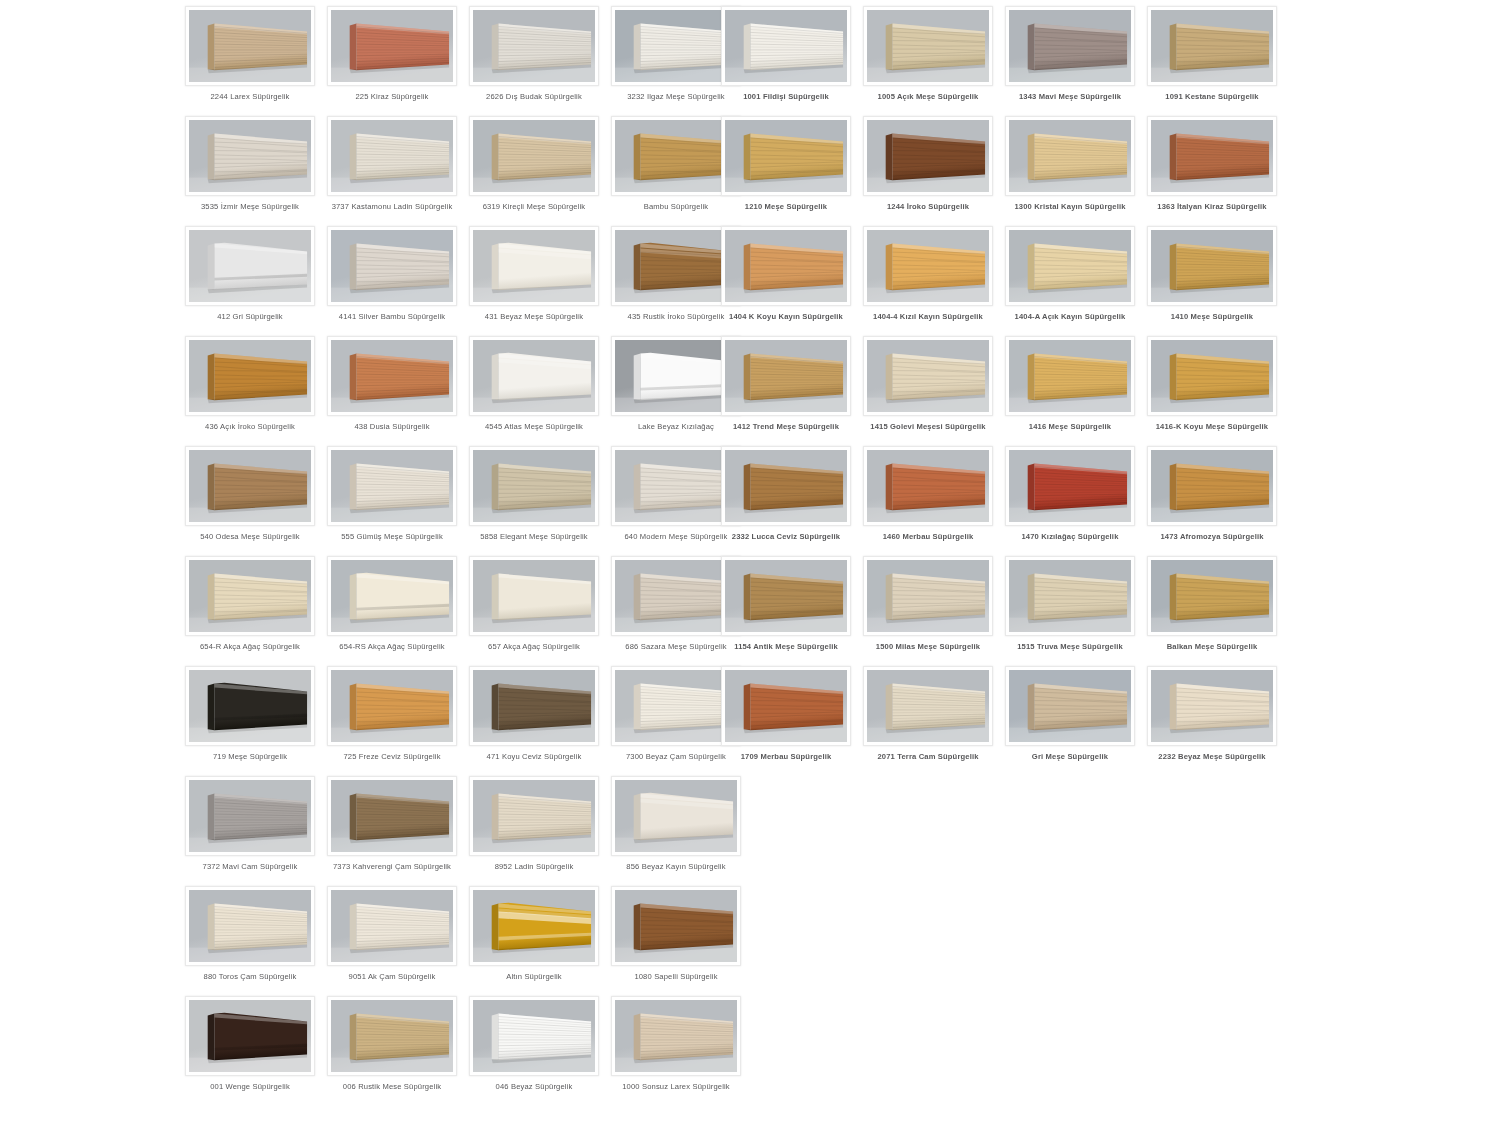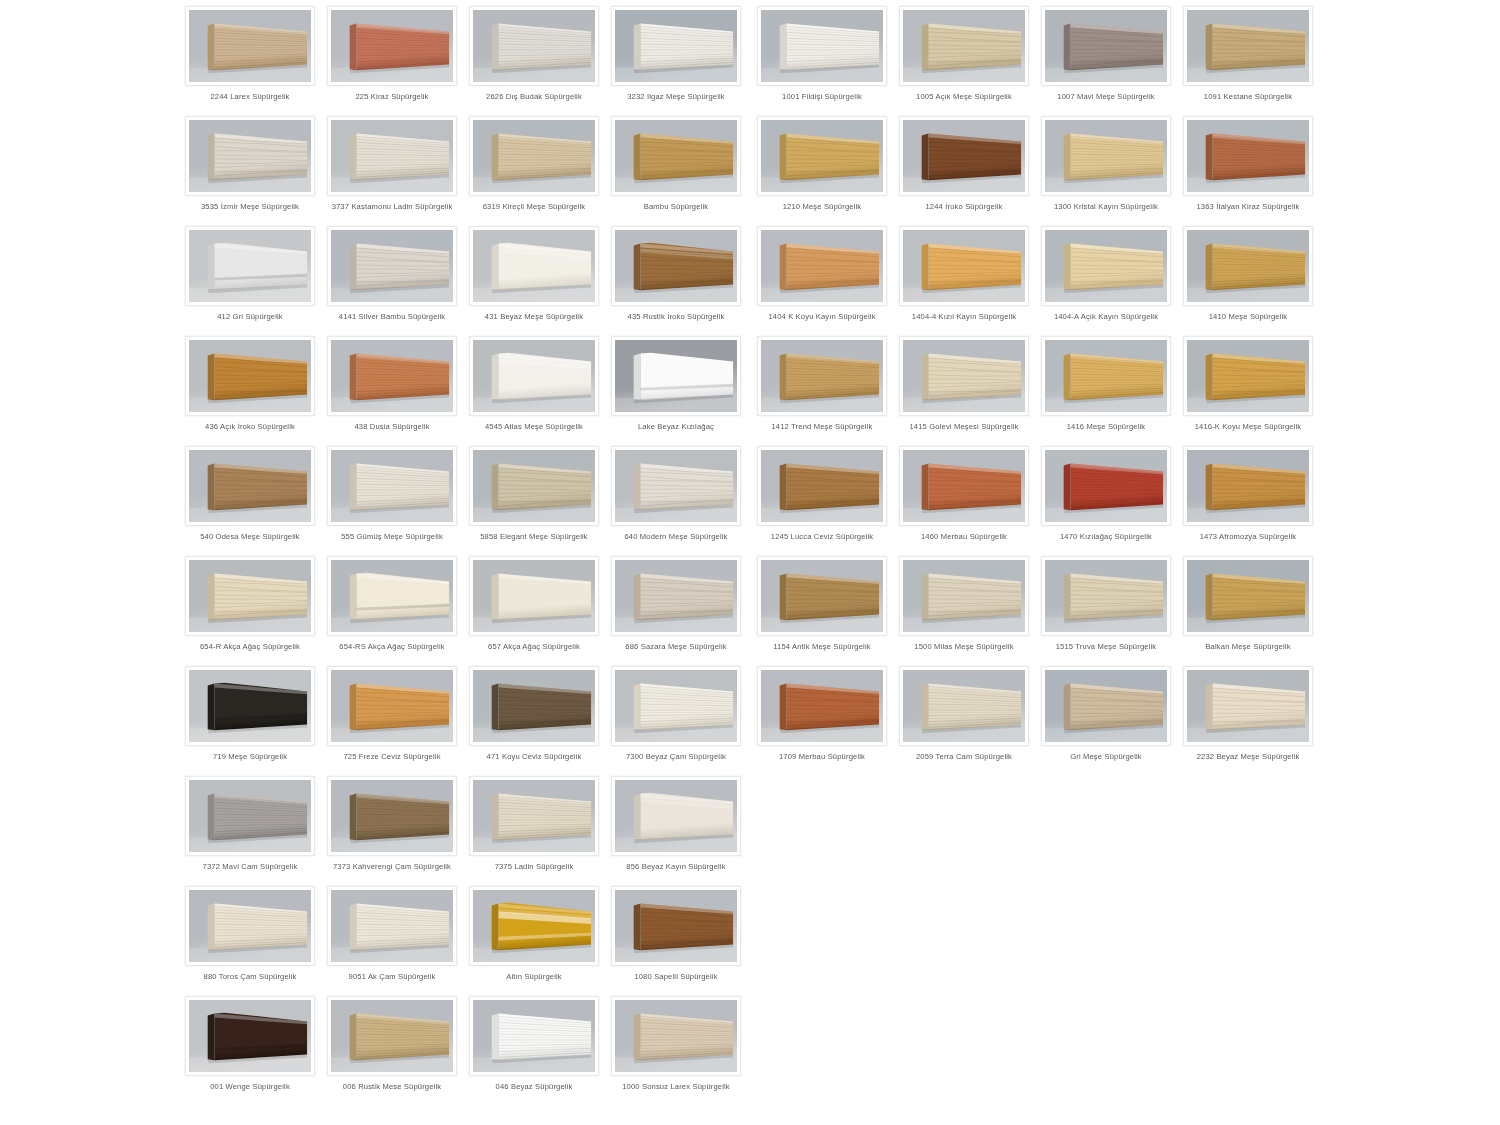--- a/index.html
+++ b/index.html
@@ -19,21 +19,21 @@
   }
   .group {
     position: absolute;
     top: 0;
     display: grid;
     grid-template-columns: repeat(4, 130px);
     column-gap: 12px;
     row-gap: 0px;
   }
   #group-left  { left: 185px; }
-  #group-right { left: 757px; }
+  #group-right { left: 721px; font-weight: bold; }
 
   .card {
     width: 130px;
     height: 110px;
     display: flex;
     flex-direction: column;
     align-items: center;
     padding-top: 6px;
   }
   .thumb-frame {
@@ -1261,21 +1261,21 @@
                 <line x1="26" y1="47" x2="120" y2="45.375" stroke="#000" stroke-opacity="0.13" stroke-width="0.8"></line>
                 <line x1="26" y1="50" x2="120" y2="47.5" stroke="#000" stroke-opacity="0.07" stroke-width="0.8"></line>
                 <line x1="26" y1="53" x2="120" y2="49.625" stroke="#000" stroke-opacity="0.13" stroke-width="0.8"></line>
                 <line x1="26" y1="56" x2="120" y2="51.75" stroke="#000" stroke-opacity="0.07" stroke-width="0.8"></line>
                 <line x1="26" y1="59" x2="120" y2="53.875" stroke="#000" stroke-opacity="0.13" stroke-width="0.8"></line>
               </g>
               <polygon points="19,61 120,56 120,59 20,65" fill="#000" opacity="0.12"></polygon>
             </svg>
           </div>
         </div>
-        <div class="caption">7375 Ladin Süpürgelik</div>
+        <div class="caption">8952 Ladin Süpürgelik</div>
       </div>
       <div class="card">
         <div class="thumb-frame">
           <div class="thumb">
             <svg viewBox="0 0 124 74" preserveAspectRatio="none">
               <defs>
                 <linearGradient id="bg31" x1="0" y1="0" x2="0.35" y2="1">
                   <stop offset="0" stop-color="#b9bdc1"></stop>
                   <stop offset="0.62" stop-color="#b9bdc1"></stop>
                   <stop offset="1" stop-color="#d1d3d5"></stop>
@@ -1734,21 +1734,21 @@
                 <path d="M26,40.18181818181818 Q73,39.36363636363637 120,41.74545454545455" stroke="#000" stroke-opacity="0.10" fill="none" stroke-width="0.9"></path>
                 <path d="M26,44.54545454545455 Q73,45.3909090909091 120,43.03636363636364" stroke="#000" stroke-opacity="0.10" fill="none" stroke-width="0.9"></path>
                 <path d="M26,48.90909090909091 Q73,45.918181818181814 120,46.127272727272725" stroke="#000" stroke-opacity="0.10" fill="none" stroke-width="0.9"></path>
                 <path d="M26,53.27272727272727 Q73,53.74545454545455 120,51.01818181818182" stroke="#000" stroke-opacity="0.10" fill="none" stroke-width="0.9"></path>
                 <path d="M26,57.63636363636363 Q73,53.37272727272727 120,52.309090909090905" stroke="#000" stroke-opacity="0.10" fill="none" stroke-width="0.9"></path>
               </g>
               <polygon points="19,61 120,56 120,59 20,65" fill="#000" opacity="0.12"></polygon>
             </svg>
           </div>
         </div>
-        <div class="caption">1007 Mavi Meşe Süpürgelik</div>
+        <div class="caption">1343 Mavi Meşe Süpürgelik</div>
       </div>
       <div class="card">
         <div class="thumb-frame">
           <div class="thumb">
             <svg viewBox="0 0 124 74" preserveAspectRatio="none">
               <defs>
                 <linearGradient id="bg43" x1="0" y1="0" x2="0.35" y2="1">
                   <stop offset="0" stop-color="#b5babe"></stop>
                   <stop offset="0.62" stop-color="#b5babe"></stop>
                   <stop offset="1" stop-color="#cfd2d4"></stop>
@@ -2305,21 +2305,21 @@
                 <path d="M26,40.18181818181818 Q73,39.36363636363637 120,41.74545454545455" stroke="#000" stroke-opacity="0.10" fill="none" stroke-width="0.9"></path>
                 <path d="M26,44.54545454545455 Q73,45.3909090909091 120,43.03636363636364" stroke="#000" stroke-opacity="0.10" fill="none" stroke-width="0.9"></path>
                 <path d="M26,48.90909090909091 Q73,45.918181818181814 120,46.127272727272725" stroke="#000" stroke-opacity="0.10" fill="none" stroke-width="0.9"></path>
                 <path d="M26,53.27272727272727 Q73,53.74545454545455 120,51.01818181818182" stroke="#000" stroke-opacity="0.10" fill="none" stroke-width="0.9"></path>
                 <path d="M26,57.63636363636363 Q73,53.37272727272727 120,52.309090909090905" stroke="#000" stroke-opacity="0.10" fill="none" stroke-width="0.9"></path>
               </g>
               <polygon points="19,61 120,56 120,59 20,65" fill="#000" opacity="0.12"></polygon>
             </svg>
           </div>
         </div>
-        <div class="caption">1245 Lucca Ceviz Süpürgelik</div>
+        <div class="caption">2332 Lucca Ceviz Süpürgelik</div>
       </div>
       <div class="card">
         <div class="thumb-frame">
           <div class="thumb">
             <svg viewBox="0 0 124 74" preserveAspectRatio="none">
               <defs>
                 <linearGradient id="bg57" x1="0" y1="0" x2="0.35" y2="1">
                   <stop offset="0" stop-color="#b9bdc1"></stop>
                   <stop offset="0.62" stop-color="#b9bdc1"></stop>
                   <stop offset="1" stop-color="#d1d4d6"></stop>
@@ -2666,21 +2666,21 @@
                 <line x1="26" y1="47" x2="120" y2="45.375" stroke="#000" stroke-opacity="0.13" stroke-width="0.8"></line>
                 <line x1="26" y1="50" x2="120" y2="47.5" stroke="#000" stroke-opacity="0.07" stroke-width="0.8"></line>
                 <line x1="26" y1="53" x2="120" y2="49.625" stroke="#000" stroke-opacity="0.13" stroke-width="0.8"></line>
                 <line x1="26" y1="56" x2="120" y2="51.75" stroke="#000" stroke-opacity="0.07" stroke-width="0.8"></line>
                 <line x1="26" y1="59" x2="120" y2="53.875" stroke="#000" stroke-opacity="0.13" stroke-width="0.8"></line>
               </g>
               <polygon points="19,61 120,56 120,59 20,65" fill="#000" opacity="0.12"></polygon>
             </svg>
           </div>
         </div>
-        <div class="caption">2059 Terra Cam Süpürgelik</div>
+        <div class="caption">2071 Terra Cam Süpürgelik</div>
       </div>
       <div class="card">
         <div class="thumb-frame">
           <div class="thumb">
             <svg viewBox="0 0 124 74" preserveAspectRatio="none">
               <defs>
                 <linearGradient id="bg66" x1="0" y1="0" x2="0.35" y2="1">
                   <stop offset="0" stop-color="#adb4bb"></stop>
                   <stop offset="0.62" stop-color="#adb4bb"></stop>
                   <stop offset="1" stop-color="#c9ced2"></stop>

